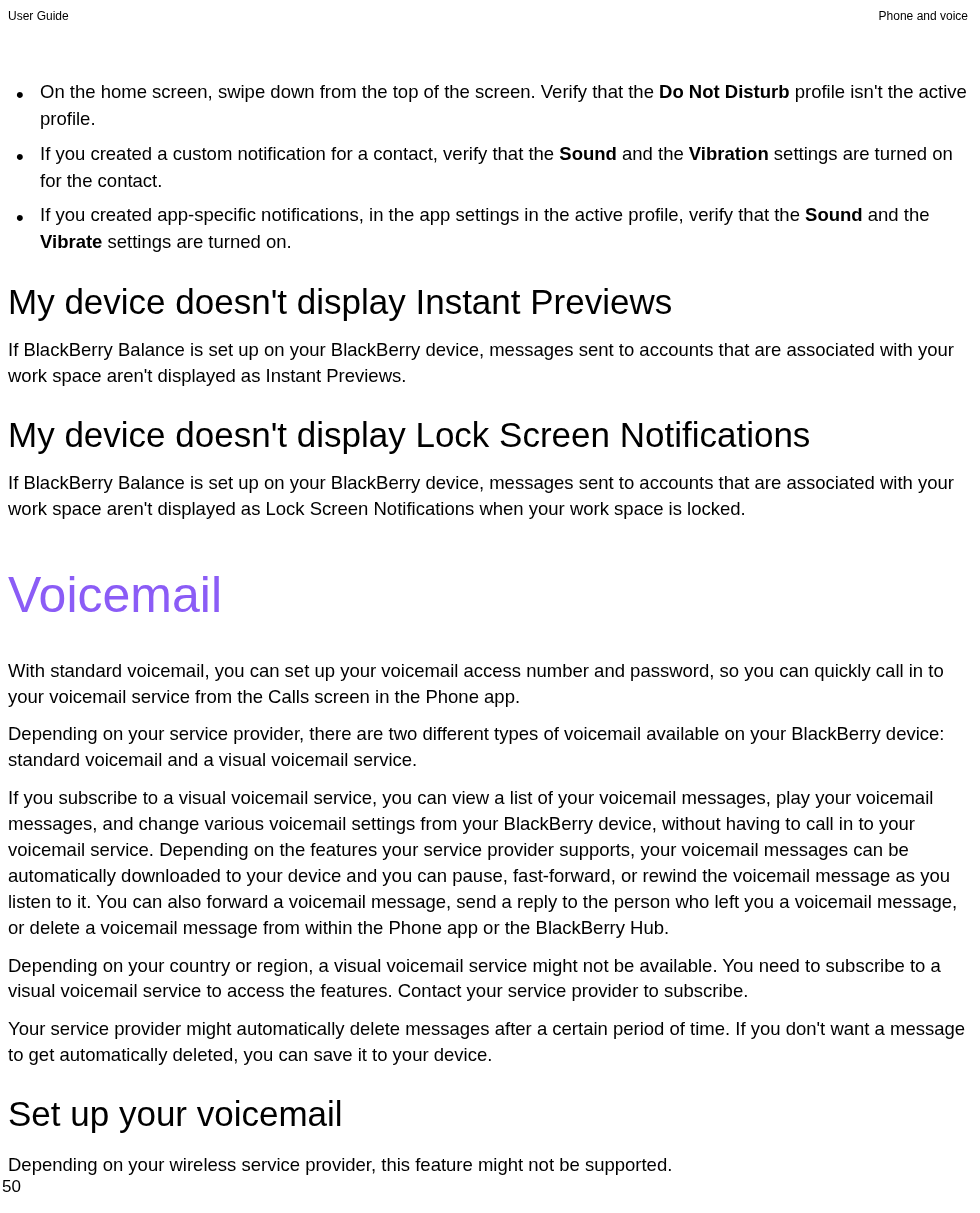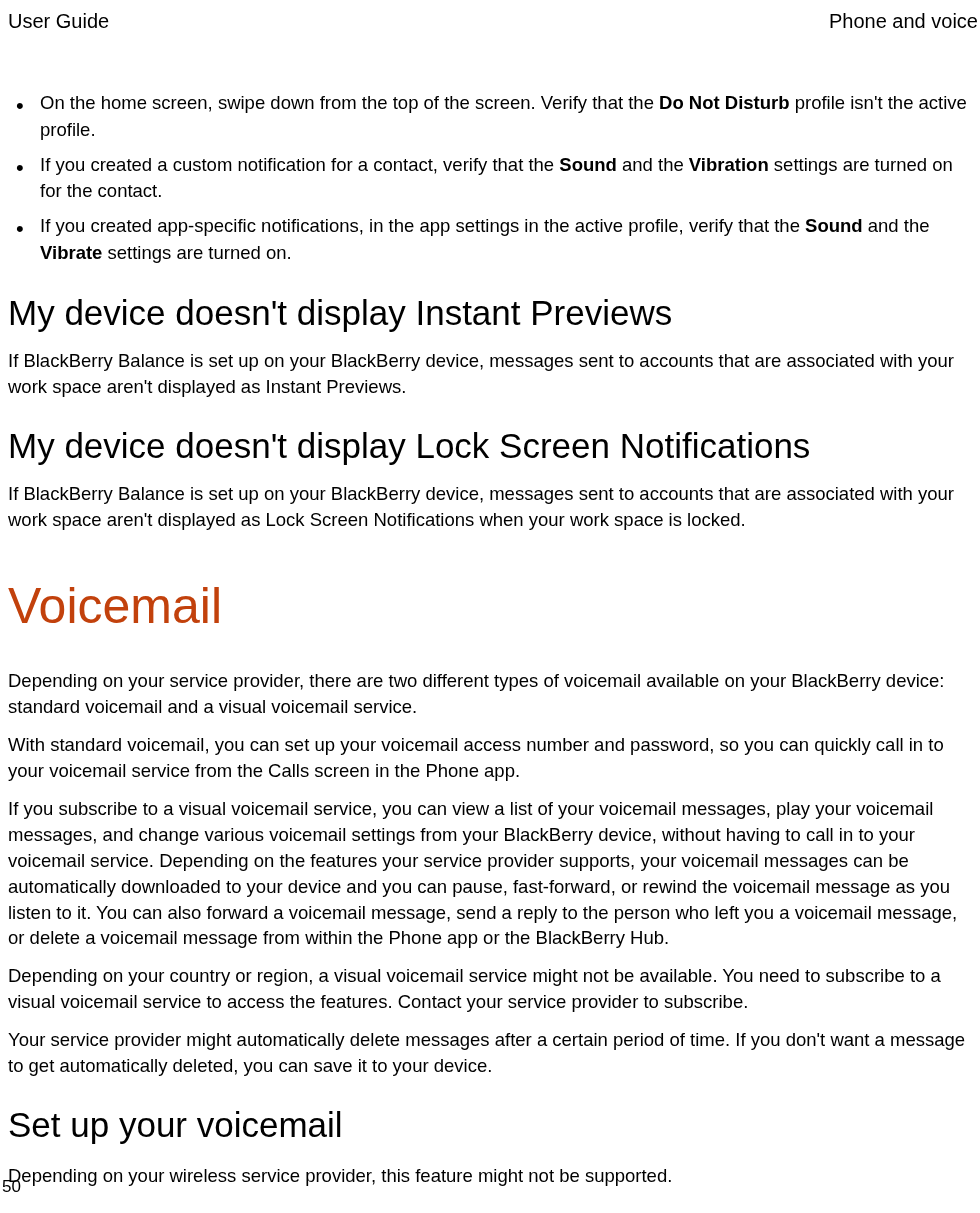--- a/index.html
+++ b/index.html
@@ -10,23 +10,23 @@
       background: #fff;
       color: #000;
       position: relative;
       font-size: 18.5px;
       line-height: 1.35;
     }
     .header {
       display: flex;
       justify-content: space-between;
       padding: 8px 0 0 8px;
-      font-size: 20px;
+      font-size: 12px;
     }
-    .header-right { padding-right: 2px; }
+    .header-right { padding-right: 12px; }
     .content {
       padding: 55px 8px 0 8px;
     }
     ul.bullets {
       list-style: none;
       padding-left: 32px;
     }
     ul.bullets li {
       position: relative;
       margin-bottom: 8px;
@@ -46,21 +46,21 @@
       margin-top: 22px;
       margin-bottom: 12px;
     }
     p.body {
       margin-bottom: 12px;
       line-height: 1.4;
     }
     h1.main {
       font-weight: normal;
       font-size: 50px;
-      color: #c2410c;
+      color: #8b5cf6;
       margin-top: 40px;
       margin-bottom: 28px;
     }
     h2.sub {
       font-weight: normal;
       font-size: 35px;
       margin-bottom: 15px;
     }
     .page-number {
       position: absolute;
@@ -91,22 +91,22 @@
     </li>
   </ul>
 
   <h2>My device doesn't display Instant Previews</h2>
   <p class="body">If BlackBerry Balance is set up on your BlackBerry device, messages sent to accounts that are associated with your work space aren't displayed as Instant Previews.</p>
 
   <h2>My device doesn't display Lock Screen Notifications</h2>
   <p class="body">If BlackBerry Balance is set up on your BlackBerry device, messages sent to accounts that are associated with your work space aren't displayed as Lock Screen Notifications when your work space is locked.</p>
 
   <h1 class="main">Voicemail</h1>
+  <p class="body">With standard voicemail, you can set up your voicemail access number and password, so you can quickly call in to your voicemail service from the Calls screen in the Phone app.</p>
   <p class="body">Depending on your service provider, there are two different types of voicemail available on your BlackBerry device: standard voicemail and a visual voicemail service.</p>
-  <p class="body">With standard voicemail, you can set up your voicemail access number and password, so you can quickly call in to your voicemail service from the Calls screen in the Phone app.</p>
   <p class="body">If you subscribe to a visual voicemail service, you can view a list of your voicemail messages, play your voicemail messages, and change various voicemail settings from your BlackBerry device, without having to call in to your voicemail service. Depending on the features your service provider supports, your voicemail messages can be automatically downloaded to your device and you can pause, fast-forward, or rewind the voicemail message as you listen to it. You can also forward a voicemail message, send a reply to the person who left you a voicemail message, or delete a voicemail message from within the Phone app or the BlackBerry Hub.</p>
   <p class="body">Depending on your country or region, a visual voicemail service might not be available. You need to subscribe to a visual voicemail service to access the features. Contact your service provider to subscribe.</p>
   <p class="body">Your service provider might automatically delete messages after a certain period of time. If you don't want a message to get automatically deleted, you can save it to your device.</p>
 
   <h2 class="sub">Set up your voicemail</h2>
   <p class="body">Depending on your wireless service provider, this feature might not be supported.</p>
 
 </div>
 
 <div class="page-number">50</div>

